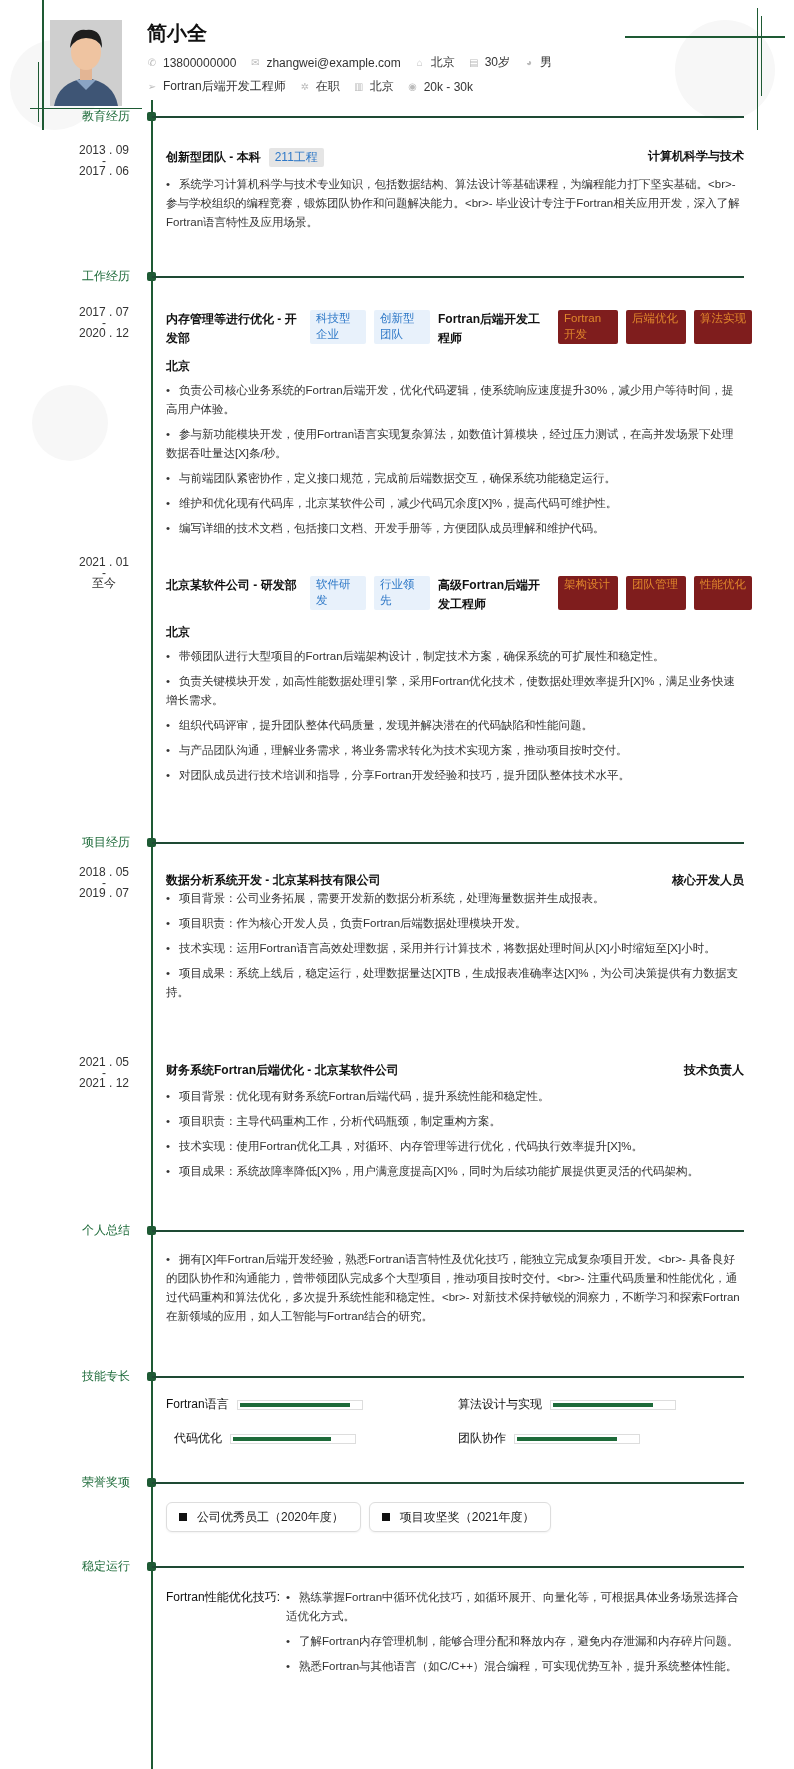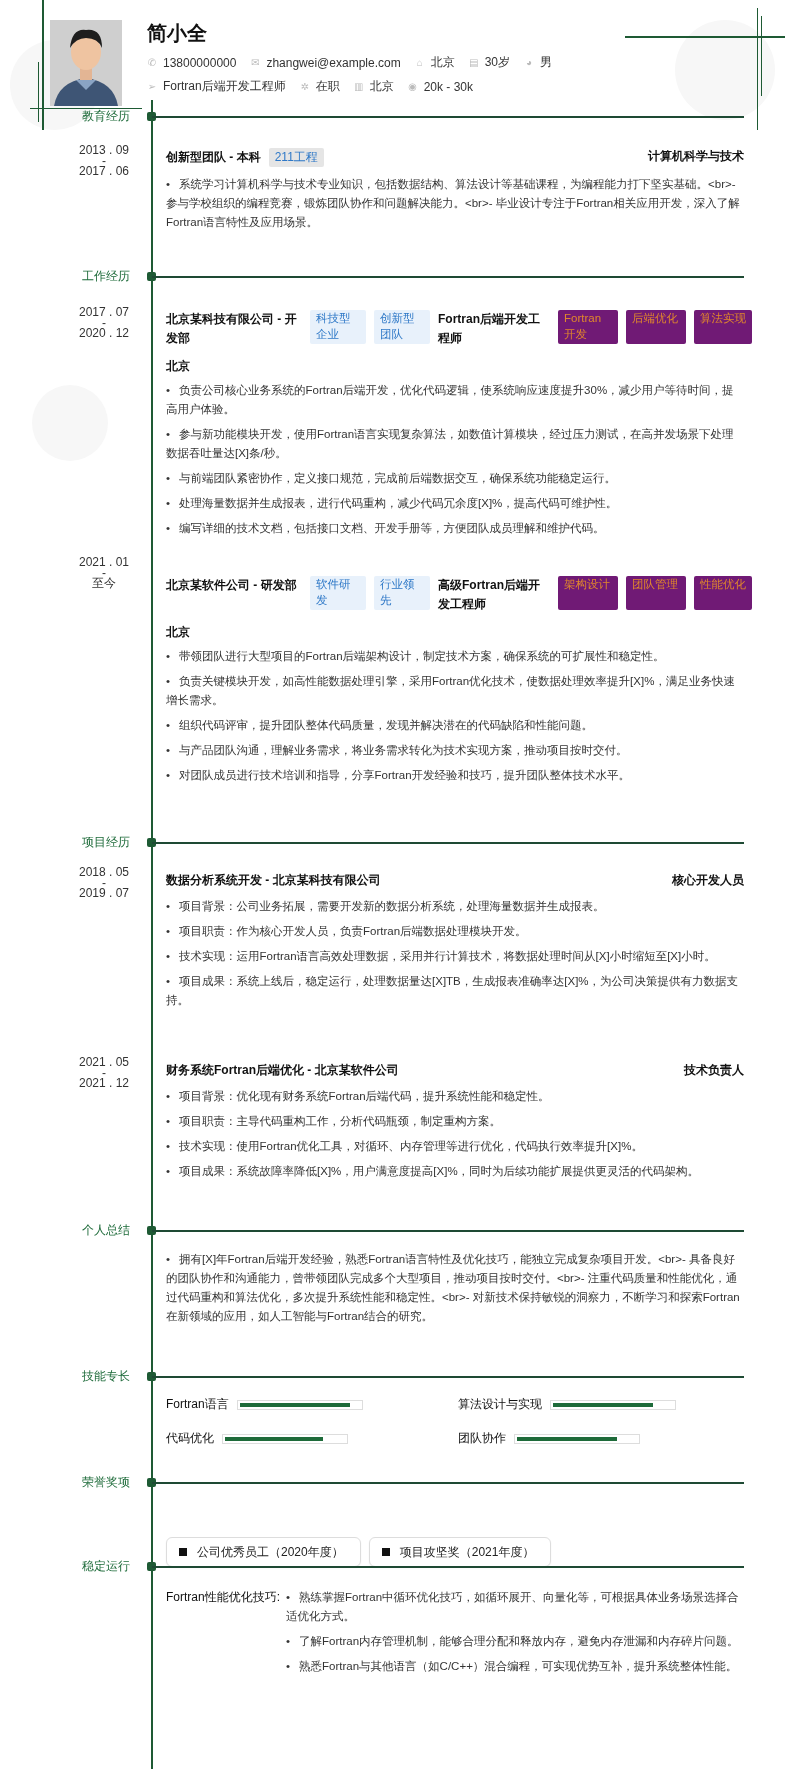--- a/index.html
+++ b/index.html
@@ -25,30 +25,30 @@
   .entry { position: absolute; left: 166px; width: 578px; z-index: 3; }
   .entry-title-row { display: flex; justify-content: space-between; font-size: 12px; font-weight: bold; color: #111; }
   .tag-blue { display: inline-block; background: #e5e5e5; color: #2e78c7; font-weight: normal; padding: 1px 6px; border-radius: 2px; margin-left: 8px; }
   .bullets { margin-top: 6px; }
   .bullet { font-size: 11.5px; line-height: 19px; color: #333; margin-bottom: 6px; }
   .bullet .dot { display: inline-block; margin-right: 9px; }
 
   .work-head { display: grid; grid-template-columns: 136px 56px 56px 112px 60px 60px 58px; column-gap: 8px; font-size: 12px; line-height: 19px; }
   .work-head .bold { font-weight: bold; color: #111; }
   .tagb { background: #e8f1fb; color: #2e78c7; padding: 0 6px; border-radius: 2px; font-size: 11.5px; line-height: 16px; height: 34px; }
-  .tago { background: #701a75; color: #e0872c; padding: 0 6px; border-radius: 2px; font-size: 11.5px; line-height: 16px; height: 34px; }
+  .tago { background: #7f1d1d; color: #e0872c; padding: 0 6px; border-radius: 2px; font-size: 11.5px; line-height: 16px; height: 34px; }
   .city { font-weight: bold; font-size: 12px; margin-top: 10px; margin-bottom: 4px; color: #111; }
 
   .skills { position: absolute; left: 166px; width: 578px; z-index: 3; }
   .skill { position: absolute; display: flex; align-items: center; gap: 8px; font-size: 12px; color: #111; }
   .bar { height: 10px; border: 1px solid #ddd; background: #fff; position: relative; }
   .bar .fill { position: absolute; left: 2px; top: 2px; height: 4px; background: #1e6b3a; }
 
   .awards { position: absolute; left: 166px; display: flex; gap: 8px; z-index: 3; }
-  .award { border: 1px solid #ddd; border-radius: 6px; padding: 0 16px 0 12px; height: 30px; display: flex; align-items: center; gap: 10px; font-size: 12px; color: #222; box-shadow: 0 1px 2px rgba(0,0,0,0.05); margin-top: 35px; }
+  .award { border: 1px solid #ddd; border-radius: 6px; padding: 0 16px 0 12px; height: 30px; display: flex; align-items: center; gap: 10px; font-size: 12px; color: #222; box-shadow: 0 1px 2px rgba(0,0,0,0.05); }
   .award .sq { width: 8px; height: 8px; background: #111; }
 
   .other { position: absolute; left: 166px; width: 578px; display: flex; z-index: 3; }
   .other .k { font-weight: normal; font-size: 12px; white-space: nowrap; line-height: 19px; color: #111; }
   .other .v { flex: 1; }
 </style>
 </head>
 <body>
 
 <div class="deco-circle" style="left:10px;top:40px;width:90px;height:90px;"></div>
@@ -143,34 +143,34 @@
   <span class="rule"></span>
 </div>
 
 <div class="date" style="top:306px;">
   <div>2017 . 07</div>
   <div style="line-height:8px;">-</div>
   <div>2020 . 12</div>
 </div>
 <div class="entry" style="top:310px;">
   <div class="work-head">
-    <span class="bold">北京某科技有限公司 - 开发部</span>
+    <span class="bold">内存管理等进行优化 - 开发部</span>
     <span class="tagb">科技型企业</span>
     <span class="tagb">创新型团队</span>
     <span class="bold">Fortran后端开发工程师</span>
     <span class="tago">Fortran开发</span>
     <span class="tago">后端优化</span>
     <span class="tago">算法实现</span>
   </div>
   <div class="city">北京</div>
   <div class="bullets">
     <div class="bullet"><span class="dot">•</span><span>负责公司核心业务系统的Fortran后端开发，优化代码逻辑，使系统响应速度提升30%，减少用户等待时间，提高用户体验。</span></div>
     <div class="bullet"><span class="dot">•</span><span>参与新功能模块开发，使用Fortran语言实现复杂算法，如数值计算模块，经过压力测试，在高并发场景下处理数据吞吐量达[X]条/秒。</span></div>
     <div class="bullet"><span class="dot">•</span><span>与前端团队紧密协作，定义接口规范，完成前后端数据交互，确保系统功能稳定运行。</span></div>
-    <div class="bullet"><span class="dot">•</span><span>处理海量数据并生成报表，进行代码重构，减少代码冗余度[X]%，提高代码可维护性。</span></div>
+    <div class="bullet"><span class="dot">•</span><span>维护和优化现有代码库，北京某软件公司，减少代码冗余度[X]%，提高代码可维护性。</span></div>
     <div class="bullet"><span class="dot">•</span><span>编写详细的技术文档，包括接口文档、开发手册等，方便团队成员理解和维护代码。</span></div>
   </div>
 </div>
 
 <div class="date" style="top:556px;">
   <div>2021 . 01</div>
   <div style="line-height:8px;">-</div>
   <div>至今</div>
 </div>
 <div class="entry" style="top:576px;">
@@ -202,21 +202,21 @@
 <div class="date" style="top:866px;">
   <div>2018 . 05</div>
   <div style="line-height:8px;">-</div>
   <div>2019 . 07</div>
 </div>
 <div class="entry" style="top:872px;">
   <div class="entry-title-row">
     <span>数据分析系统开发 - 北京某科技有限公司</span>
     <span>核心开发人员</span>
   </div>
-  <div class="bullets" style="margin-top:8px;">
+  <div class="bullets" style="margin-top:0;">
     <div class="bullet"><span class="dot">•</span><span>项目背景：公司业务拓展，需要开发新的数据分析系统，处理海量数据并生成报表。</span></div>
     <div class="bullet"><span class="dot">•</span><span>项目职责：作为核心开发人员，负责Fortran后端数据处理模块开发。</span></div>
     <div class="bullet"><span class="dot">•</span><span>技术实现：运用Fortran语言高效处理数据，采用并行计算技术，将数据处理时间从[X]小时缩短至[X]小时。</span></div>
     <div class="bullet"><span class="dot">•</span><span>项目成果：系统上线后，稳定运行，处理数据量达[X]TB，生成报表准确率达[X]%，为公司决策提供有力数据支持。</span></div>
   </div>
 </div>
 
 <div class="date" style="top:1056px;">
   <div>2021 . 05</div>
   <div style="line-height:8px;">-</div>
@@ -255,21 +255,21 @@
     <span class="bar" style="width:126px;">
         <span class="fill" style="width:110px;"></span>
       </span>
   </div>
   <div class="skill" style="left:292px;top:0;">
     <span>算法设计与实现</span>
     <span class="bar" style="width:126px;">
         <span class="fill" style="width:100px;"></span>
       </span>
   </div>
-  <div class="skill" style="left:0;top:34px;">
+  <div class="skill" style="left:8px;top:34px;">
     <span>代码优化</span>
     <span class="bar" style="width:126px;">
         <span class="fill" style="width:98px;"></span>
       </span>
   </div>
   <div class="skill" style="left:292px;top:34px;">
     <span>团队协作</span>
     <span class="bar" style="width:126px;">
         <span class="fill" style="width:100px;"></span>
       </span>

